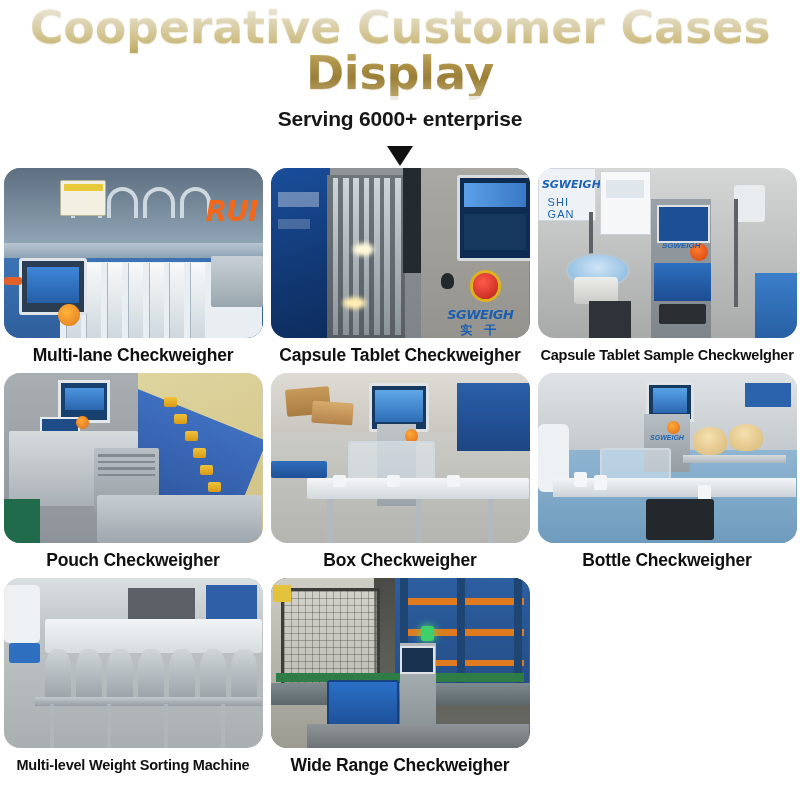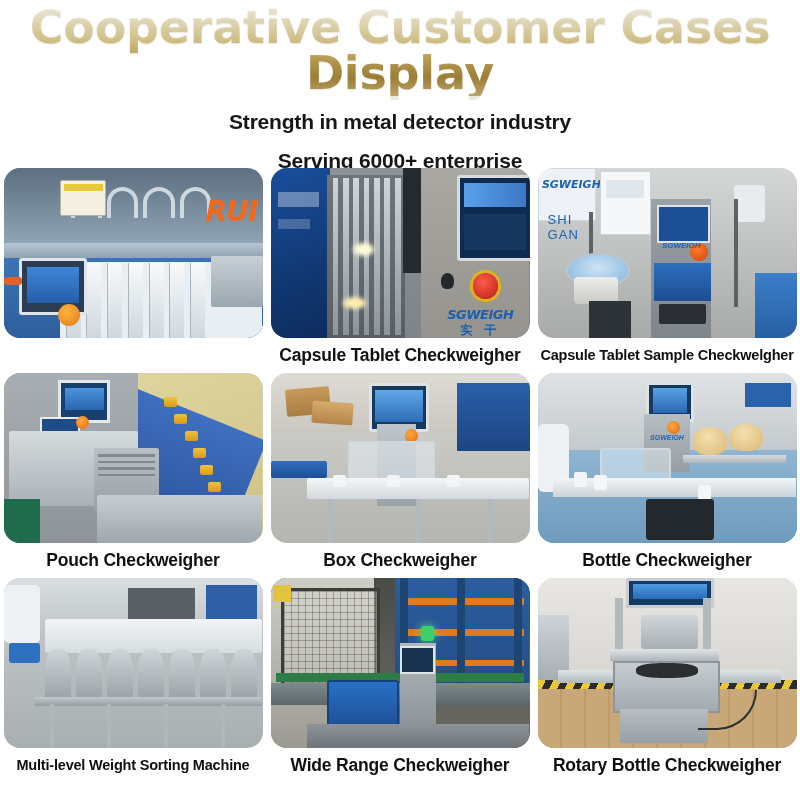--- a/index.html
+++ b/index.html
@@ -87,21 +87,21 @@
   .p2 .knob{left:66%;top:62%;width:5%;height:9%;background:#23282c;border-radius:50% 50% 40% 40%;}
   .p2 .brand{left:64%;top:82%;width:34%;text-align:center;color:#1b5fb0;font-size:13px;font-weight:bold;font-style:italic;letter-spacing:-0.5px;font-family:"DejaVu Sans",sans-serif;}
   .p2 .brand small{display:block;font-size:12px;letter-spacing:4px;font-style:normal;}
   .p2 .glow{left:32%;top:44%;width:8%;height:8%;background:#fff9d9;border-radius:50%;filter:blur(2px);}
   .p2 .glow2{left:28%;top:76%;width:9%;height:7%;background:#ffedb0;border-radius:50%;filter:blur(2px);}
 
   
   .p3{background:linear-gradient(180deg,#d5d7d6 0%,#bdbfbe 55%,#a8aaa9 100%);}
   .p3 .banner{left:0;top:0;width:22%;height:30%;background:#eef2f6;border:1px solid #cfd6dc;}
   .p3 .banner b{position:absolute;left:6%;top:18%;font-size:11px;color:#1a62b4;font-weight:bold;font-style:italic;font-family:"DejaVu Sans",sans-serif;}
-  .p3 .banner i{position:absolute;left:16%;top:52%;font-size:13px;color:#1a62b4;font-style:normal;letter-spacing:1px;margin-top:16px;}
+  .p3 .banner i{position:absolute;left:16%;top:52%;font-size:11px;color:#1a62b4;font-style:normal;letter-spacing:1px;}
   .p3 .poster{left:24%;top:2%;width:19%;height:36%;background:#f6f7f8;border:1px solid #ccd2d7;}
   .p3 .poster u{position:absolute;left:10%;top:12%;width:78%;height:30%;background:#dfe6ec;}
   .p3 .col{left:44%;top:18%;width:23%;height:82%;background:linear-gradient(180deg,#9aa1a7,#7e858b);}
   .p3 .scr{left:46%;top:22%;width:19%;height:20%;background:#1d4f96;border:2px solid #dfe3e6;}
   .p3 .bluebox{left:45%;top:56%;width:22%;height:22%;background:linear-gradient(180deg,#2e6fc0,#1d4d91);}
   .p3 .keypad{left:47%;top:80%;width:18%;height:12%;background:#2b2f33;border-radius:2px;}
   .p3 .bowl{left:11%;top:50%;width:23%;height:18%;background:radial-gradient(ellipse at 50% 40%,#cfe3f5,#7fb4dd);border-radius:50%;border:2px solid #b9c6d0;}
   .p3 .bowlbase{left:14%;top:64%;width:17%;height:16%;background:linear-gradient(180deg,#ededea,#c9c9c5);border-radius:4px;}
   .p3 .stand{left:20%;top:78%;width:16%;height:22%;background:#2d3338;}
   .p3 .estop{left:59%;top:44%;width:7%;height:11%;background:radial-gradient(circle at 40% 35%,#ff7a2e,#d1450f);border-radius:50%;}
@@ -207,21 +207,20 @@
   .p9 .panelL{left:0;top:22%;width:12%;height:38%;background:linear-gradient(180deg,#cdd3d7,#a6aeb3);}
   .p9 .cable{left:62%;top:66%;width:22%;height:22%;border-bottom:2px solid #2b2f32;border-right:2px solid #2b2f32;border-radius:0 0 40px 0;}
 </style>
 </head>
 <body>
 
 <div class="page">
 
   <div class="header">
     <h1 class="title">Cooperative Customer Cases Display</h1>
-    <p class="subtitle sub1">Strength in metal detector industry</p>
     <p class="subtitle sub2">Serving 6000+ enterprise</p>
     <div class="arrow-wrap">
       <div class="arrow"></div>
     </div>
   </div>
 
   <div class="grid">
 
     <div class="cell">
       <div class="photo p1">
@@ -244,20 +243,21 @@
         <div class="b lane" style="left:56%"></div>
           <div class="b lane" style="left:64%"></div>
         <div class="b lane" style="left:72%"></div>
         <div class="b chute"></div>
         <div class="b hmi">
             <i></i>
           </div>
         <div class="b estop"></div>
         <div class="b orange"></div>
       </div>
+      <div class="cap">Multi-lane Checkweigher</div>
     </div>
 
     <div class="cell">
       <div class="photo p2">
         <div class="b poster">
             <i></i>
             <u></u>
           </div>
         <div class="b rack"></div>
         <div class="b slat" style="left:24%"></div>
@@ -429,37 +429,15 @@
         <div class="b green"></div>
         <div class="b roller"></div>
         <div class="b mach"></div>
         <div class="b hmi"></div>
         <div class="b crate"></div>
         <div class="b base"></div>
       </div>
       <div class="cap">Wide Range Checkweigher</div>
     </div>
 
-    <div class="cell">
-      <div class="photo p9">
-        <div class="b wall"></div>
-        <div class="b wood"></div>
-        <div class="b tape"></div>
-        <div class="b panelL"></div>
-        <div class="b hmi">
-            <i></i>
-          </div>
-        <div class="b postL"></div>
-        <div class="b postR"></div>
-        <div class="b hopper"></div>
-        <div class="b deck"></div>
-        <div class="b convL"></div>
-        <div class="b convR"></div>
-        <div class="b body"></div>
-        <div class="b dark"></div>
-        <div class="b legs"></div>
-        <div class="b cable"></div>
-      </div>
-      <div class="cap">Rotary Bottle Checkweigher</div>
-    </div>
 
   </div>
 </div>
 
 </body></html>

